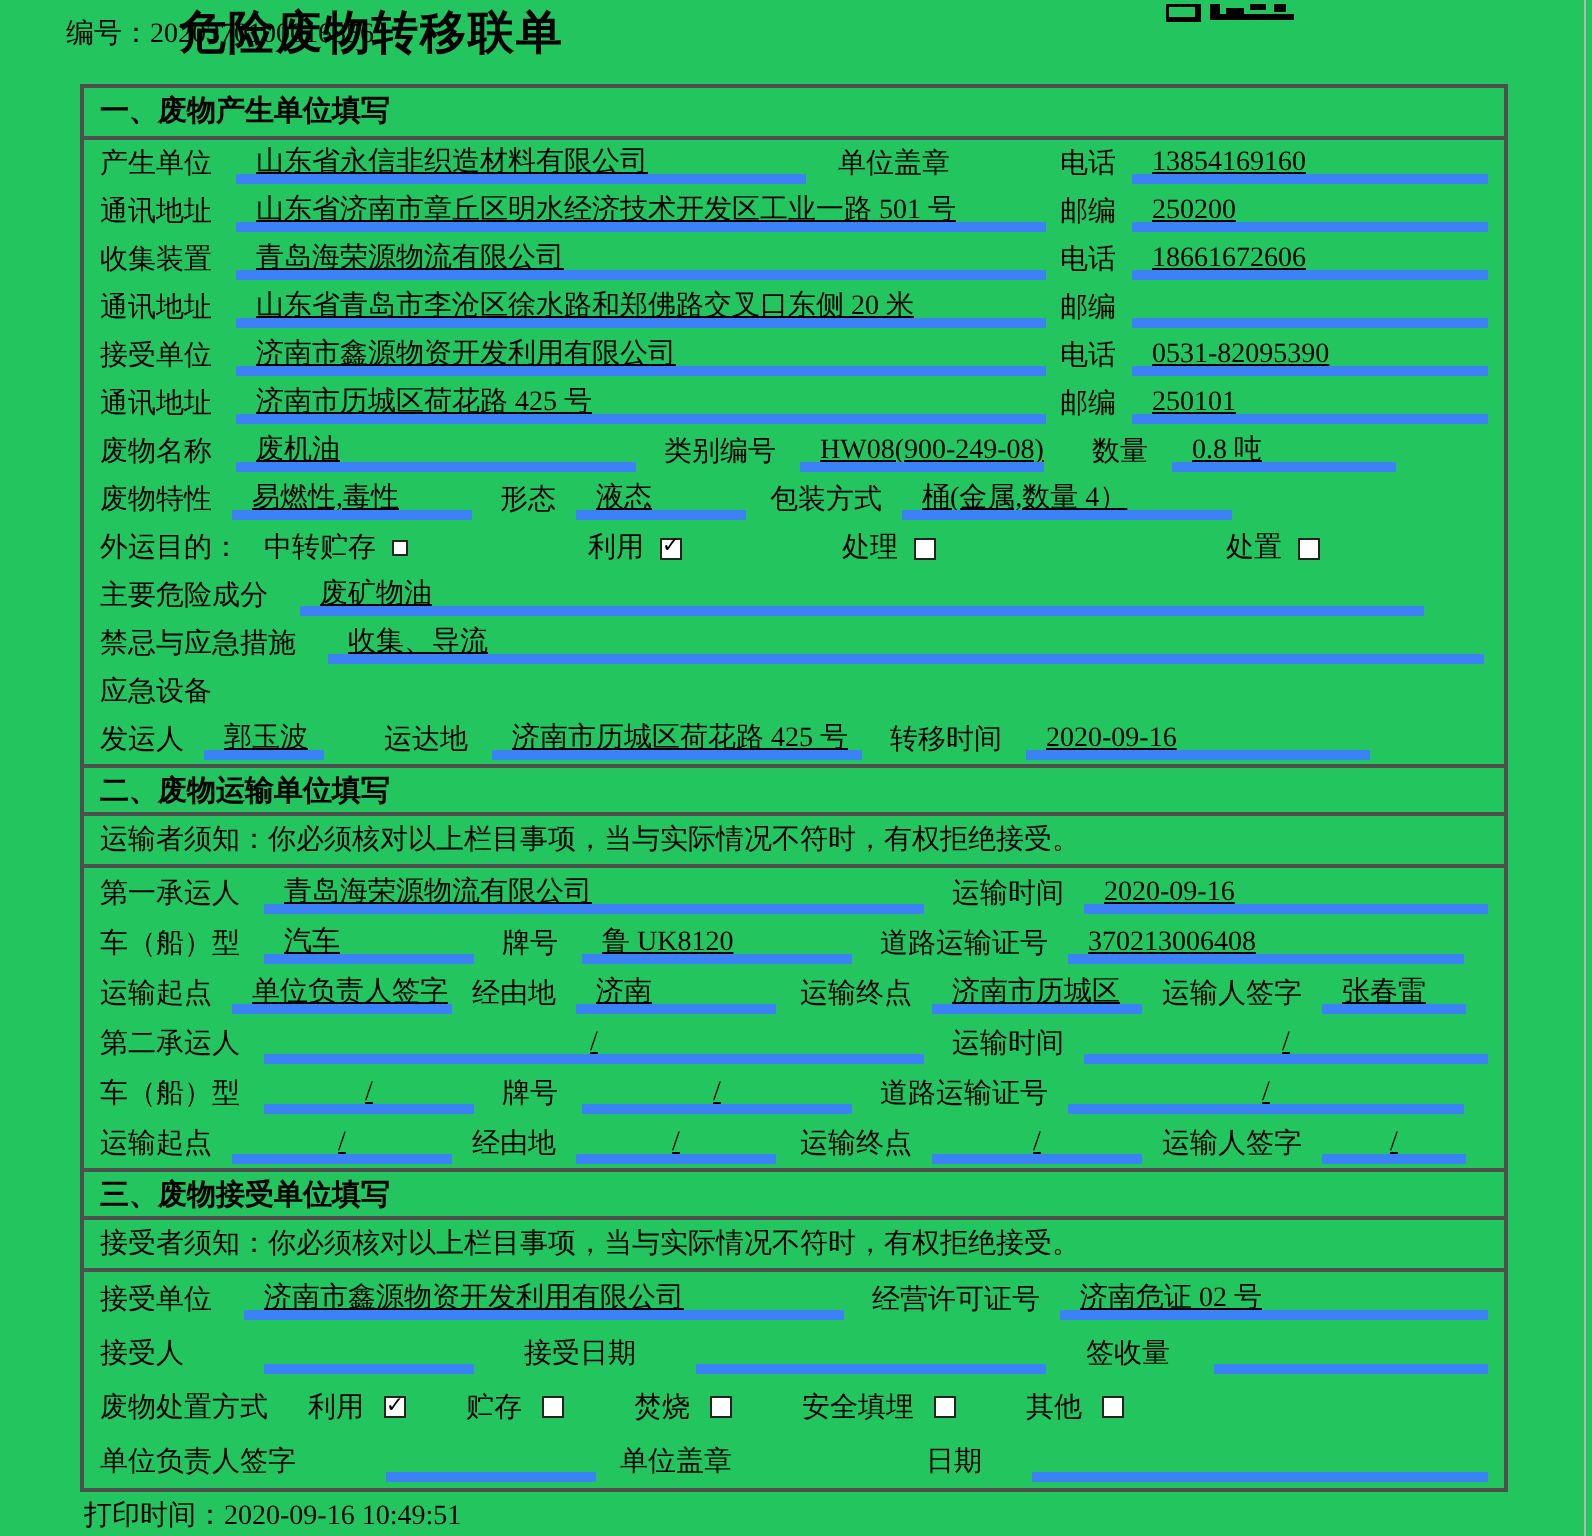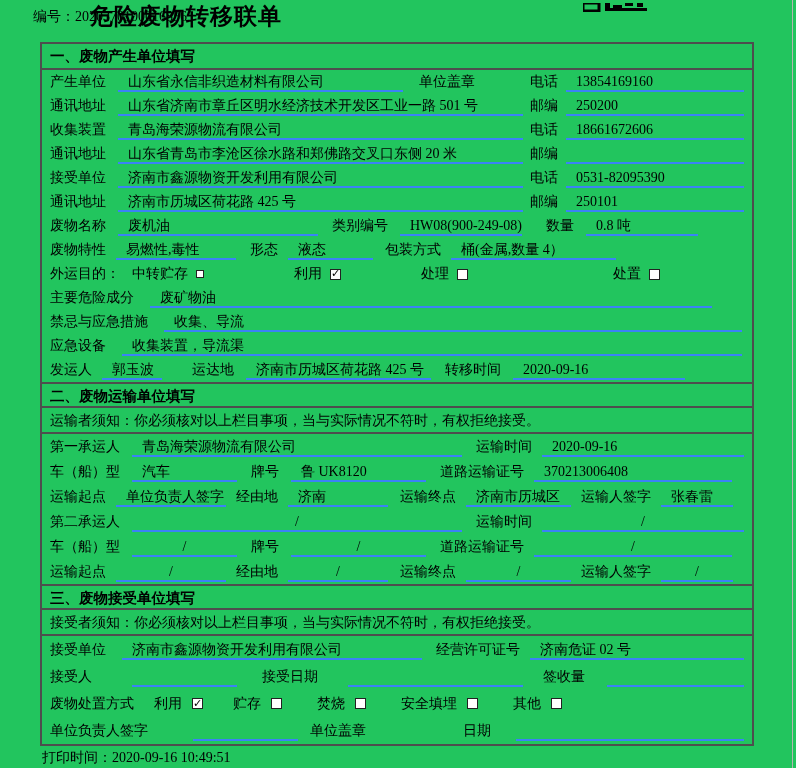--- a/index.html
+++ b/index.html
@@ -30,22 +30,22 @@
   }
   .sec-header.bt { border-top:2px solid #4e4e4e; }
   .notice { height:26px; line-height:25px; padding-left:8px; border-bottom:2px solid #4e4e4e; }
 
   .row { display:flex; align-items:center; padding:0 8px; }
   .s1row { height:24px; }
   .s2row { height:25px; }
   .s3row { height:27px; }
   .lb { white-space:nowrap; }
   .ul {
-    border-bottom:2px solid #3b82f6; white-space:nowrap; overflow:hidden;
-    padding:0 0 1px 10px; height:20px; line-height:19px;
+    border-bottom:5px solid #3b82f6; white-space:nowrap; overflow:hidden;
+    padding:0 0 1px 10px; height:20px; line-height:19px;text-decoration:underline;
   }
   .fill { flex:1 1 auto; }
   .ctr { text-align:center; padding-left:0; }
   .pushR { margin-left:auto; }
 
   .cb {
     width:11px; height:11px; border:1.5px solid #222; flex:0 0 auto;
     display:inline-flex; align-items:center; justify-content:center;
     font-size:11px; line-height:1; background:#fff;
   }
@@ -158,21 +158,20 @@
       <span class="ul" style="width:562px;margin-left:16px">废矿物油</span>
     </div>
 
     <div class="row s1row">
       <span class="lb">禁忌与应急措施</span>
       <span class="ul" style="width:578px;margin-left:16px">收集、导流</span>
     </div>
 
     <div class="row s1row">
       <span class="lb">应急设备</span>
-      <span class="ul" style="width:620px;margin-left:16px">收集装置，导流渠</span>
     </div>
 
     <div class="row s1row">
       <span class="lb">发运人</span>
       <span class="ul" style="width:60px;margin-left:10px">郭玉波</span>
       <span class="lb" style="margin-left:30px">运达地</span>
       <span class="ul" style="width:185px;margin-left:12px">济南市历城区荷花路 425 号</span>
       <span class="lb" style="margin-left:14px">转移时间</span>
       <span class="ul" style="width:172px;margin-left:12px">2020-09-16</span>
     </div>

